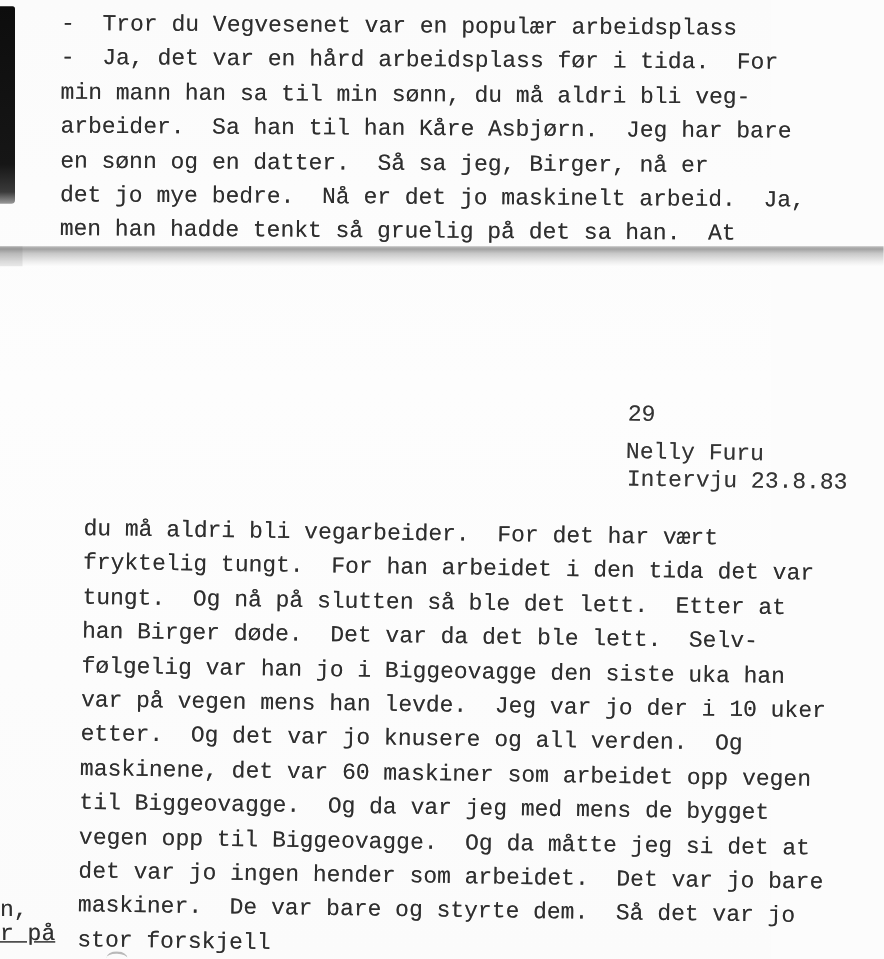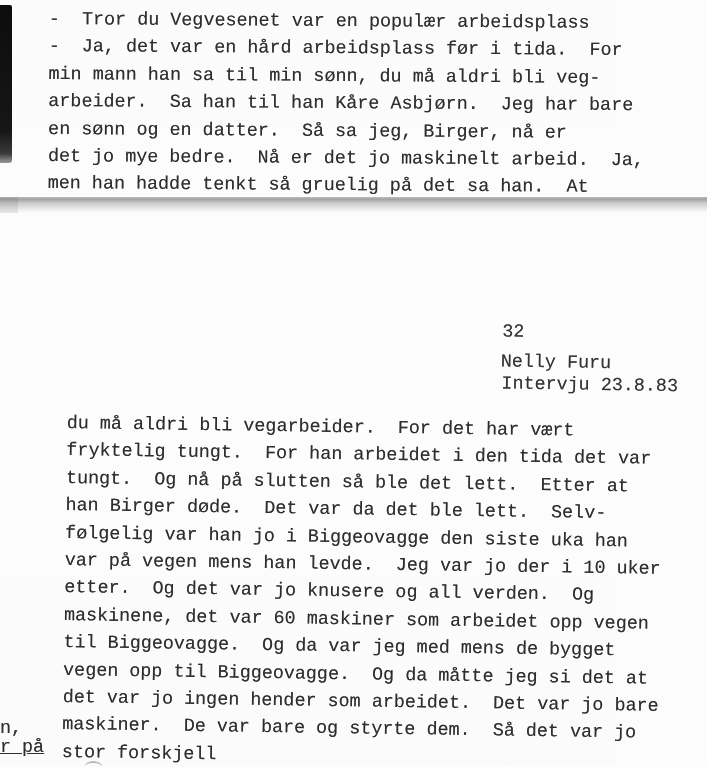--- a/index.html
+++ b/index.html
@@ -116,21 +116,21 @@
     <div class="tline">en sønn og en datter.  Så sa jeg, Birger, nå er</div>
     <div class="tline">det jo mye bedre.  Nå er det jo maskinelt arbeid.  Ja,</div>
     <div class="tline">men han hadde tenkt så gruelig på det sa han.  At</div>
   </div>
 
   <div class="page-shadow-band">
     <div class="band-left-dark"></div>
   </div>
 
   <div class="page-bottom-block">
-    <div class="hdr hdr-pagenum">32</div>
+    <div class="hdr hdr-pagenum">29</div>
     <div class="hdr hdr-name">Nelly Furu</div>
     <div class="hdr hdr-interview">Intervju 23.8.83</div>
 
     <div class="tline">du må aldri bli vegarbeider.  For det har vært</div>
     <div class="tline">fryktelig tungt.  For han arbeidet i den tida det var</div>
     <div class="tline">tungt.  Og nå på slutten så ble det lett.  Etter at</div>
     <div class="tline">han Birger døde.  Det var da det ble lett.  Selv-</div>
     <div class="tline">følgelig var han jo i Biggeovagge den siste uka han</div>
     <div class="tline">var på vegen mens han levde.  Jeg var jo der i 10 uker</div>
     <div class="tline">etter.  Og det var jo knusere og all verden.  Og</div>

